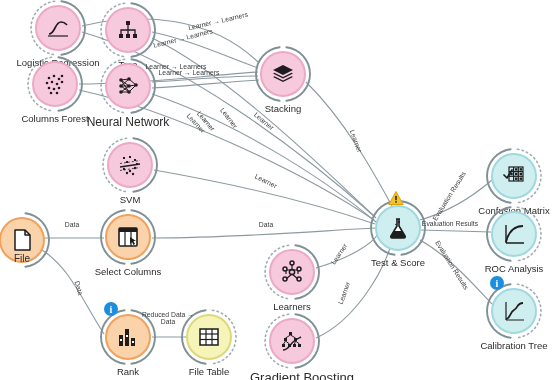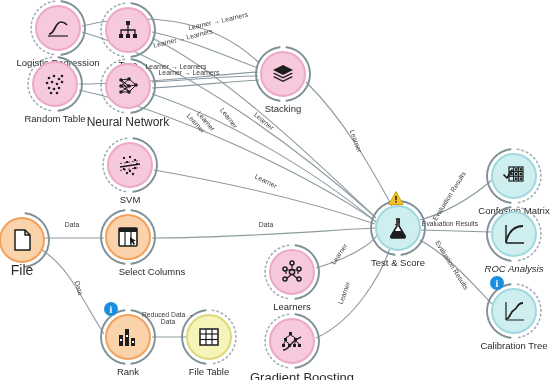--- a/index.html
+++ b/index.html
@@ -108,21 +108,21 @@
                 <circle cx="19" cy="10" r="1.3"></circle>
                 <circle cx="6" cy="16" r="1.3"></circle>
                 <circle cx="11" cy="17" r="1.3"></circle>
                 <circle cx="16" cy="16" r="1.3"></circle>
                 <circle cx="8" cy="21" r="1.3"></circle>
                 <circle cx="14" cy="21" r="1.3"></circle>
               </g>
             </svg>
           </span>
         </div>
-        <div class="caption" style="top: 29px; font-size: 9.5px;">Random Table</div>
+        <div class="caption" style="top: 29px; font-size: 9.5px;">Columns Forest</div>
       </div>
       <div class="node" style="left: 128px; top: 86px;">
         <svg width="78" height="78" viewBox="-39 -39 78 78" style="position: absolute; left: 0px; top: 0px; transform: translate(-50%, -50%); overflow: visible;">
           <path d="M-3.38,-26.79 L-8.14,-25.74 L-12.63,-23.86 L-16.72,-21.20 L-20.25,-17.86 L-23.13,-13.93 L-25.26,-9.54 L-26.56,-4.85 L-27.00,0.00 L-26.56,4.85 L-25.26,9.54 L-23.13,13.93 L-20.25,17.86 L-16.72,21.20 L-12.63,23.86 L-8.14,25.74 L-3.38,26.79" fill="none" stroke="#7f9197" stroke-width="1.6" stroke-linecap="round" stroke-dasharray="1.5 3.2" opacity="0.75"></path>
           <path d="M3.38,-26.79 L8.14,-25.74 L12.63,-23.86 L16.72,-21.20 L20.25,-17.86 L23.13,-13.93 L25.26,-9.54 L26.56,-4.85 L27.00,0.00 L26.56,4.85 L25.26,9.54 L23.13,13.93 L20.25,17.86 L16.72,21.20 L12.63,23.86 L8.14,25.74 L3.38,26.79" fill="none" stroke="#7f9197" stroke-width="1.9" stroke-linecap="round"></path>
         </svg>
         <div class="disc" style="width: 42px; height: 42px; background: rgb(247, 201, 221); border: 2px solid rgb(237, 168, 198);">
           <span style="display: flex; align-items: center; justify-content: center;">
             <svg width="24" height="24" viewBox="0 0 24 24">
               <g stroke="#1d1d1d" stroke-width="1" fill="none">
@@ -243,39 +243,39 @@
           <path d="M3.38,-26.79 L8.14,-25.74 L12.63,-23.86 L16.72,-21.20 L20.25,-17.86 L23.13,-13.93 L25.26,-9.54 L26.56,-4.85 L27.00,0.00 L26.56,4.85 L25.26,9.54 L23.13,13.93 L20.25,17.86 L16.72,21.20 L12.63,23.86 L8.14,25.74 L3.38,26.79" fill="none" stroke="#7f9197" stroke-width="1.9" stroke-linecap="round"></path>
         </svg>
         <div class="disc" style="width: 42px; height: 42px; background: rgb(251, 211, 171); border: 2px solid rgb(242, 161, 92);">
           <span style="display: flex; align-items: center; justify-content: center;">
             <svg width="24" height="24" viewBox="0 0 24 24">
               <path d="M5 2 L15 2 L20 7 L20 22 L5 22 Z" fill="#ffffff" stroke="#1d1d1d" stroke-width="1.5" stroke-linejoin="round"></path>
               <path d="M15 2 L15 7 L20 7" fill="none" stroke="#1d1d1d" stroke-width="1.5" stroke-linejoin="round"></path>
             </svg>
           </span>
         </div>
-        <div class="caption" style="top: 22px; font-size: 14px;">File</div>
+        <div class="caption" style="top: 13px; font-size: 10px;">File</div>
       </div>
       <div class="node" style="left: 128px; top: 237px;">
         <svg width="78" height="78" viewBox="-39 -39 78 78" style="position: absolute; left: 0px; top: 0px; transform: translate(-50%, -50%); overflow: visible;">
           <path d="M-3.38,-26.79 L-8.14,-25.74 L-12.63,-23.86 L-16.72,-21.20 L-20.25,-17.86 L-23.13,-13.93 L-25.26,-9.54 L-26.56,-4.85 L-27.00,0.00 L-26.56,4.85 L-25.26,9.54 L-23.13,13.93 L-20.25,17.86 L-16.72,21.20 L-12.63,23.86 L-8.14,25.74 L-3.38,26.79" fill="none" stroke="#7f9197" stroke-width="1.9" stroke-linecap="round"></path>
           <path d="M3.38,-26.79 L8.14,-25.74 L12.63,-23.86 L16.72,-21.20 L20.25,-17.86 L23.13,-13.93 L25.26,-9.54 L26.56,-4.85 L27.00,0.00 L26.56,4.85 L25.26,9.54 L23.13,13.93 L20.25,17.86 L16.72,21.20 L12.63,23.86 L8.14,25.74 L3.38,26.79" fill="none" stroke="#7f9197" stroke-width="1.9" stroke-linecap="round"></path>
         </svg>
         <div class="disc" style="width: 42px; height: 42px; background: rgb(251, 211, 171); border: 2px solid rgb(242, 161, 92);">
           <span style="display: flex; align-items: center; justify-content: center;">
             <svg width="24" height="24" viewBox="0 0 24 24">
               <rect x="3" y="3" width="18" height="18" rx="1" fill="#ffffff" stroke="#1d1d1d" stroke-width="1.6"></rect>
               <rect x="3" y="3" width="18" height="4" fill="#1d1d1d"></rect>
               <line x1="9" y1="7" x2="9" y2="21" stroke="#1d1d1d" stroke-width="1.2"></line>
               <line x1="15" y1="7" x2="15" y2="21" stroke="#1d1d1d" stroke-width="1.2"></line>
               <path d="M14 12 L14 19 L16 17 L17.5 20 L19 19 L17.5 16 L20 16 Z" fill="#1d1d1d"></path>
             </svg>
           </span>
         </div>
-        <div class="caption" style="top: 29px; font-size: 9.5px; margin-left: 24px;">Select Columns</div>
+        <div class="caption" style="top: 29px; font-size: 9.5px;">Select Columns</div>
       </div>
       <div class="node" style="left: 128px; top: 337px;">
         <svg width="78" height="78" viewBox="-39 -39 78 78" style="position: absolute; left: 0px; top: 0px; transform: translate(-50%, -50%); overflow: visible;">
           <path d="M-3.38,-26.79 L-8.14,-25.74 L-12.63,-23.86 L-16.72,-21.20 L-20.25,-17.86 L-23.13,-13.93 L-25.26,-9.54 L-26.56,-4.85 L-27.00,0.00 L-26.56,4.85 L-25.26,9.54 L-23.13,13.93 L-20.25,17.86 L-16.72,21.20 L-12.63,23.86 L-8.14,25.74 L-3.38,26.79" fill="none" stroke="#7f9197" stroke-width="1.9" stroke-linecap="round"></path>
           <path d="M3.38,-26.79 L8.14,-25.74 L12.63,-23.86 L16.72,-21.20 L20.25,-17.86 L23.13,-13.93 L25.26,-9.54 L26.56,-4.85 L27.00,0.00 L26.56,4.85 L25.26,9.54 L23.13,13.93 L20.25,17.86 L16.72,21.20 L12.63,23.86 L8.14,25.74 L3.38,26.79" fill="none" stroke="#7f9197" stroke-width="1.9" stroke-linecap="round"></path>
         </svg>
         <div class="disc" style="width: 42px; height: 42px; background: rgb(251, 211, 171); border: 2px solid rgb(242, 161, 92);">
           <span style="display: flex; align-items: center; justify-content: center;">
             <svg width="24" height="24" viewBox="0 0 24 24">
               <g fill="#1d1d1d">
@@ -372,21 +372,21 @@
           <path d="M3.38,-26.79 L8.14,-25.74 L12.63,-23.86 L16.72,-21.20 L20.25,-17.86 L23.13,-13.93 L25.26,-9.54 L26.56,-4.85 L27.00,0.00 L26.56,4.85 L25.26,9.54 L23.13,13.93 L20.25,17.86 L16.72,21.20 L12.63,23.86 L8.14,25.74 L3.38,26.79" fill="none" stroke="#7f9197" stroke-width="1.6" stroke-linecap="round" stroke-dasharray="1.5 3.2" opacity="0.75"></path>
         </svg>
         <div class="disc" style="width: 42px; height: 42px; background: rgb(207, 238, 240); border: 2px solid rgb(159, 217, 223);">
           <span style="display: flex; align-items: center; justify-content: center;">
             <svg width="24" height="24" viewBox="0 0 24 24">
               <path d="M4 21 L4 3 M4 21 L22 21" fill="none" stroke="#1d1d1d" stroke-width="1.4"></path>
               <path d="M4 20 C7 8 13 4 21 4" fill="none" stroke="#1d1d1d" stroke-width="1.8"></path>
             </svg>
           </span>
         </div>
-        <div class="caption" style="top: 29px; font-size: 9.5px; font-style: italic;">ROC Analysis</div>
+        <div class="caption" style="top: 29px; font-size: 9.5px;">ROC Analysis</div>
       </div>
       <div class="node" style="left: 514px; top: 311px;">
         <svg width="78" height="78" viewBox="-39 -39 78 78" style="position: absolute; left: 0px; top: 0px; transform: translate(-50%, -50%); overflow: visible;">
           <path d="M-3.38,-26.79 L-8.14,-25.74 L-12.63,-23.86 L-16.72,-21.20 L-20.25,-17.86 L-23.13,-13.93 L-25.26,-9.54 L-26.56,-4.85 L-27.00,0.00 L-26.56,4.85 L-25.26,9.54 L-23.13,13.93 L-20.25,17.86 L-16.72,21.20 L-12.63,23.86 L-8.14,25.74 L-3.38,26.79" fill="none" stroke="#7f9197" stroke-width="1.9" stroke-linecap="round"></path>
           <path d="M3.38,-26.79 L8.14,-25.74 L12.63,-23.86 L16.72,-21.20 L20.25,-17.86 L23.13,-13.93 L25.26,-9.54 L26.56,-4.85 L27.00,0.00 L26.56,4.85 L25.26,9.54 L23.13,13.93 L20.25,17.86 L16.72,21.20 L12.63,23.86 L8.14,25.74 L3.38,26.79" fill="none" stroke="#7f9197" stroke-width="1.6" stroke-linecap="round" stroke-dasharray="1.5 3.2" opacity="0.75"></path>
         </svg>
         <div class="disc" style="width: 42px; height: 42px; background: rgb(207, 238, 240); border: 2px solid rgb(159, 217, 223);">
           <span style="display: flex; align-items: center; justify-content: center;">
             <svg width="24" height="24" viewBox="0 0 24 24">
               <path d="M4 21 L4 3 M4 21 L22 21" fill="none" stroke="#1d1d1d" stroke-width="1.2"></path>

